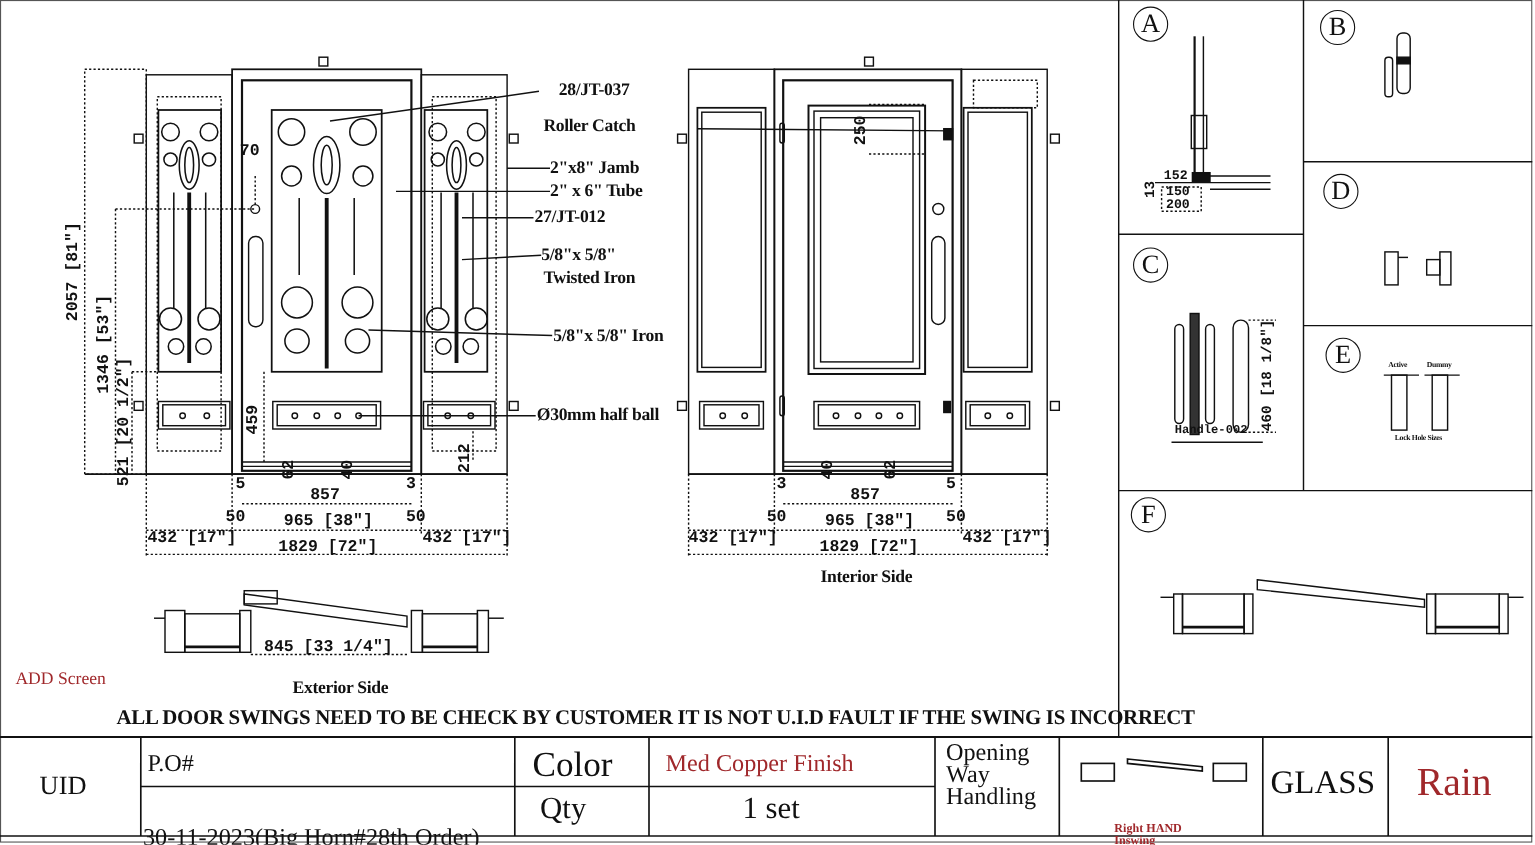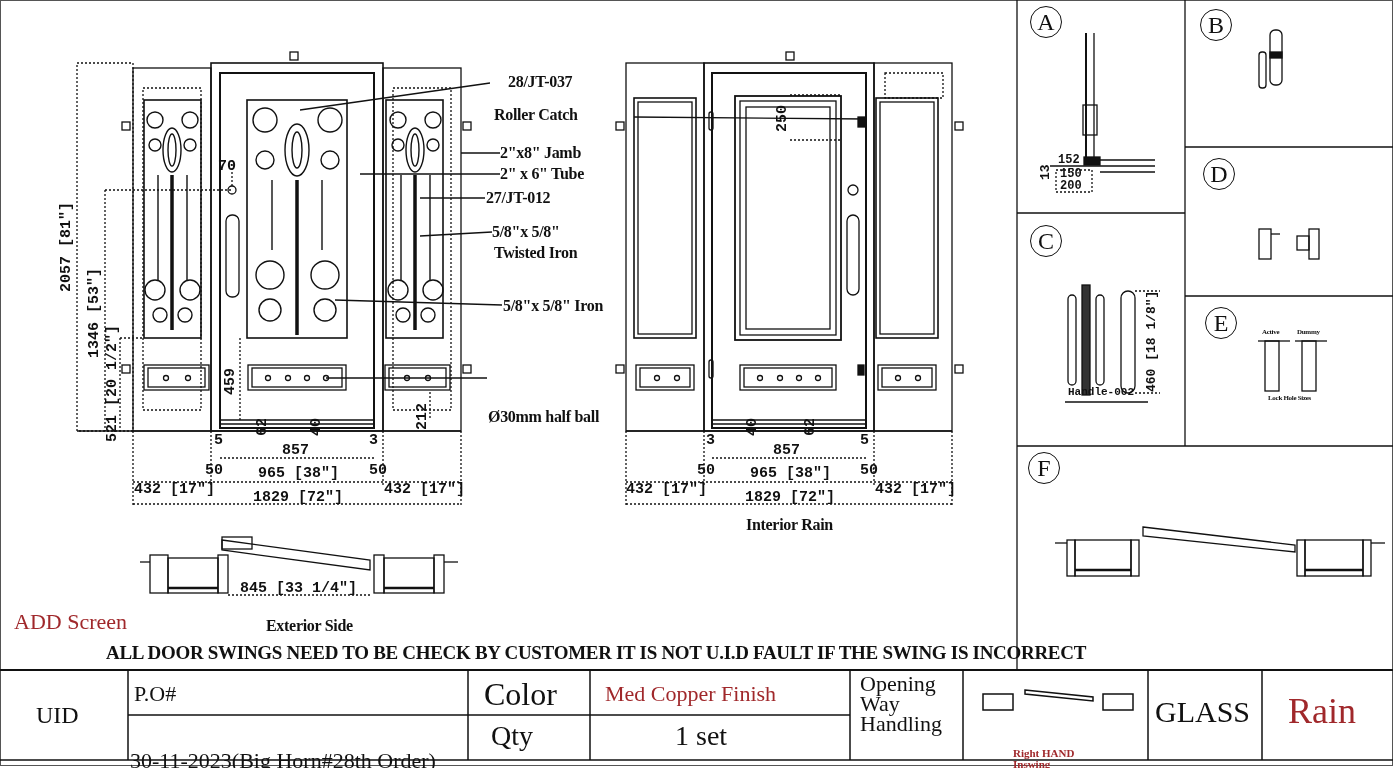--- a/index.html
+++ b/index.html
@@ -286,57 +286,57 @@
 </svg>
 
 <div class="lbl" style="left:490px;top:73px;margin-left:18px;">28/JT-037</div>
 <div class="lbl" style="left:494px;top:106px;">Roller Catch</div>
 <div class="lbl" style="left:500px;top:144px;">2"x8" Jamb</div>
 <div class="lbl" style="left:500px;top:165px;">2" x 6" Tube</div>
 <div class="lbl" style="left:486px;top:189px;">27/JT-012</div>
 <div class="lbl" style="left:492px;top:223px;">5/8"x 5/8"</div>
 <div class="lbl" style="left:494px;top:244px;">Twisted Iron</div>
 <div class="lbl" style="left:503px;top:297px;">5/8"x 5/8" Iron</div>
-<div class="lbl" style="left:488px;top:369px;margin-top:39px;">Ø30mm half ball</div>
+<div class="lbl" style="left:488px;top:369px;">Ø30mm half ball</div>
 
 <div class="dimv" style="left:58px;top:292px;">2057 [81"]</div>
 <div class="dimv" style="left:86px;top:358px;">1346 [53"]</div>
 <div class="dimv" style="left:104px;top:442px;">521 [20 1/2"]</div>
-<div class="dim" style="left:218px;top:158px;">70</div>
+<div class="dim" style="left:218px;top:129px;">70</div>
 <div class="dimv" style="left:222px;top:395px;">459</div>
 <div class="dimv" style="left:414px;top:430px;">212</div>
 <div class="dimv" style="left:254px;top:436px;">62</div>
 <div class="dimv" style="left:308px;top:436px;">40</div>
 <div class="dim" style="left:214px;top:432px;">5</div>
 <div class="dim" style="left:369px;top:432px;">3</div>
 <div class="dim" style="left:282px;top:442px;">857</div>
 <div class="dim" style="left:205px;top:462px;">50</div>
 <div class="dim" style="left:369px;top:462px;">50</div>
 <div class="dim" style="left:258px;top:465px;">965 [38"]</div>
 <div class="dim" style="left:134px;top:481px;">432 [17"]</div>
 <div class="dim" style="left:384px;top:481px;">432 [17"]</div>
 <div class="dim" style="left:253px;top:489px;">1829 [72"]</div>
 <div class="dim" style="left:240px;top:580px;">845 [33 1/4"]</div>
 <div class="lbl" style="left:266px;top:617px;">Exterior Side</div>
-<div class="abs red" style="left:14px;top:609px;font-size:22px;">ADD Screen</div>
+<div class="abs red" style="left:14px;top:609px;font-size:16px;">ADD Screen</div>
 <div class="lbl" style="left:106px;top:642px;font-size:19px;">ALL DOOR SWINGS NEED TO BE CHECK BY CUSTOMER IT IS NOT U.I.D FAULT IF THE SWING IS  INCORRECT</div>
 
 <div class="dimv" style="left:774px;top:132px;">250</div>
 <div class="dimv" style="left:744px;top:436px;">40</div>
 <div class="dimv" style="left:802px;top:436px;">62</div>
 <div class="dim" style="left:706px;top:432px;">3</div>
 <div class="dim" style="left:860px;top:432px;">5</div>
 <div class="dim" style="left:773px;top:442px;">857</div>
 <div class="dim" style="left:697px;top:462px;">50</div>
 <div class="dim" style="left:860px;top:462px;">50</div>
 <div class="dim" style="left:750px;top:465px;">965 [38"]</div>
 <div class="dim" style="left:626px;top:481px;">432 [17"]</div>
 <div class="dim" style="left:875px;top:481px;">432 [17"]</div>
 <div class="dim" style="left:745px;top:489px;">1829 [72"]</div>
-<div class="lbl" style="left:746px;top:516px;">Interior Rain</div>
+<div class="lbl" style="left:746px;top:516px;">Interior Side</div>
 
 <div class="circ" style="left:1030px;top:6px;">A</div>
 <div class="dim" style="left:1058px;top:153px;font-size:12px;">152</div>
 <div class="dim" style="left:1060px;top:167px;font-size:12px;">150</div>
 <div class="dim" style="left:1060px;top:179px;font-size:12px;">200</div>
 <div class="dimv" style="left:1038px;top:180px;font-size:13px;">13</div>
 <div class="circ" style="left:1200px;top:9px;">B</div>
 <div class="circ" style="left:1030px;top:225px;">C</div>
 <div class="dimv" style="left:1144px;top:392px;font-size:13px;">460 [18 1/8"]</div>
 <div class="dim" style="left:1068px;top:386px;font-size:11px;">Handle-002</div>

